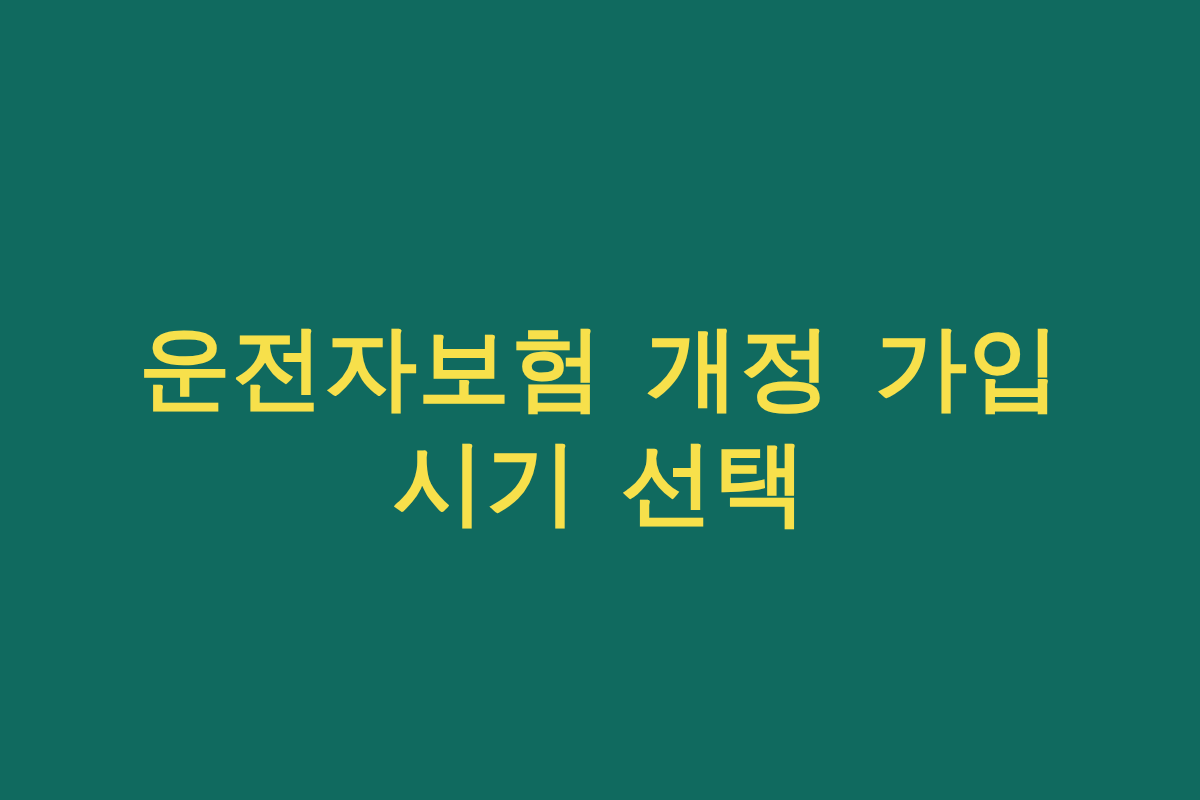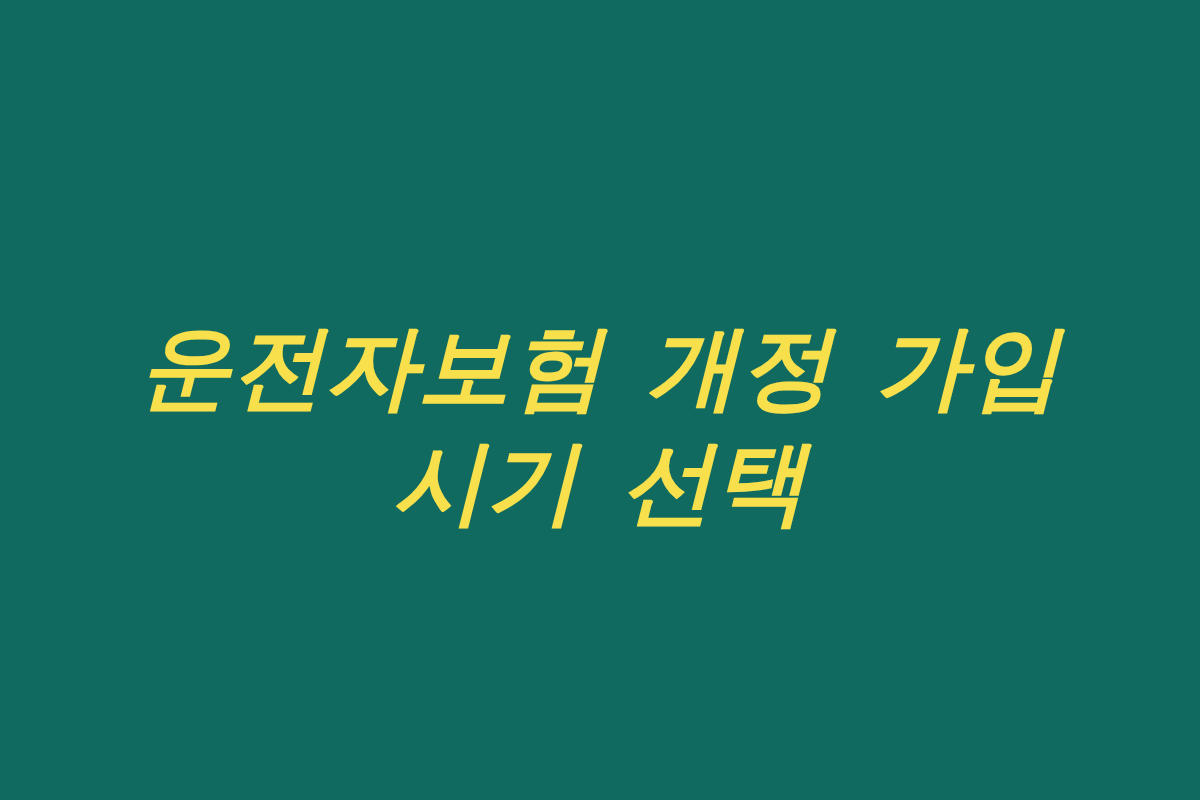--- a/index.html
+++ b/index.html
@@ -49,21 +49,21 @@
     word-spacing: 0.10em;
     white-space: normal;
     word-break: keep-all;
     overflow-wrap: break-word;
     text-rendering: optimizeLegibility;
   }
 </style>
 </head>
 <body>
 
-<div class="title-card" style="background-color: rgb(16, 106, 95); font-style: italic;">
+<div class="title-card" style="background-color: rgb(16, 106, 95);">
 
   <div class="headline-block">
 
     <h1 class="headline" style="color: rgb(247, 224, 75);">운전자보험 개정 가입 시기 선택</h1>
 
   </div>
 
 </div>
 
 </body></html>

